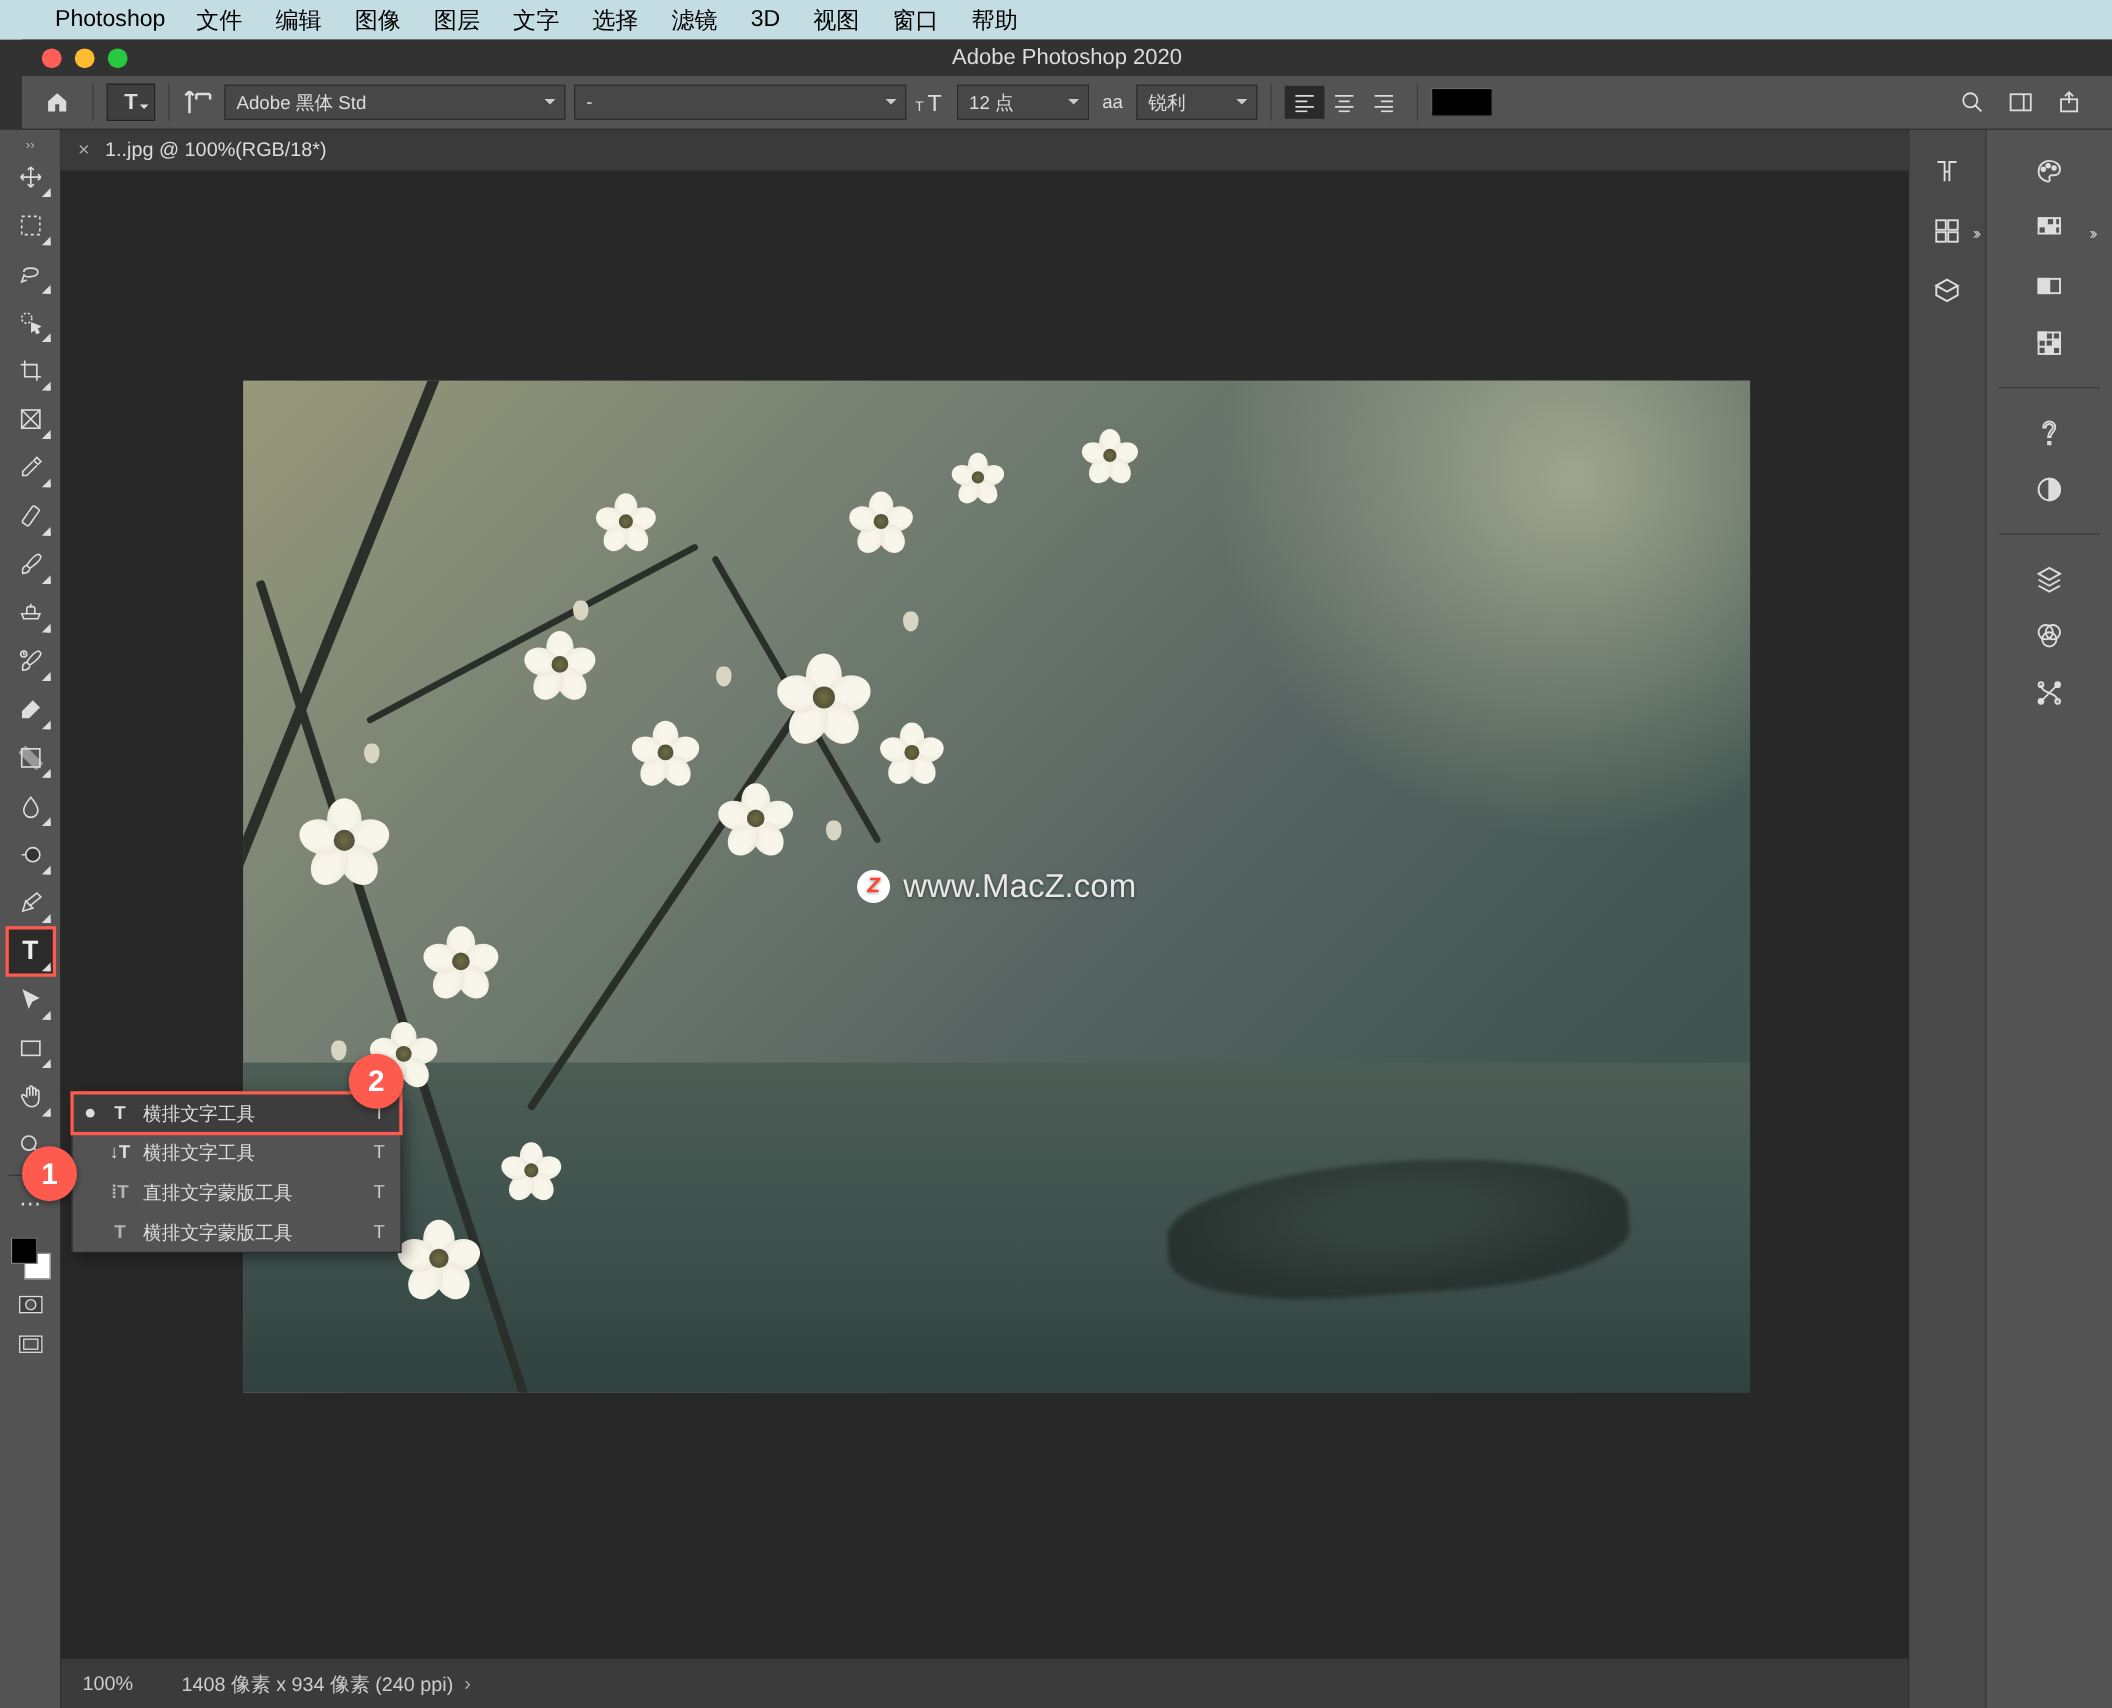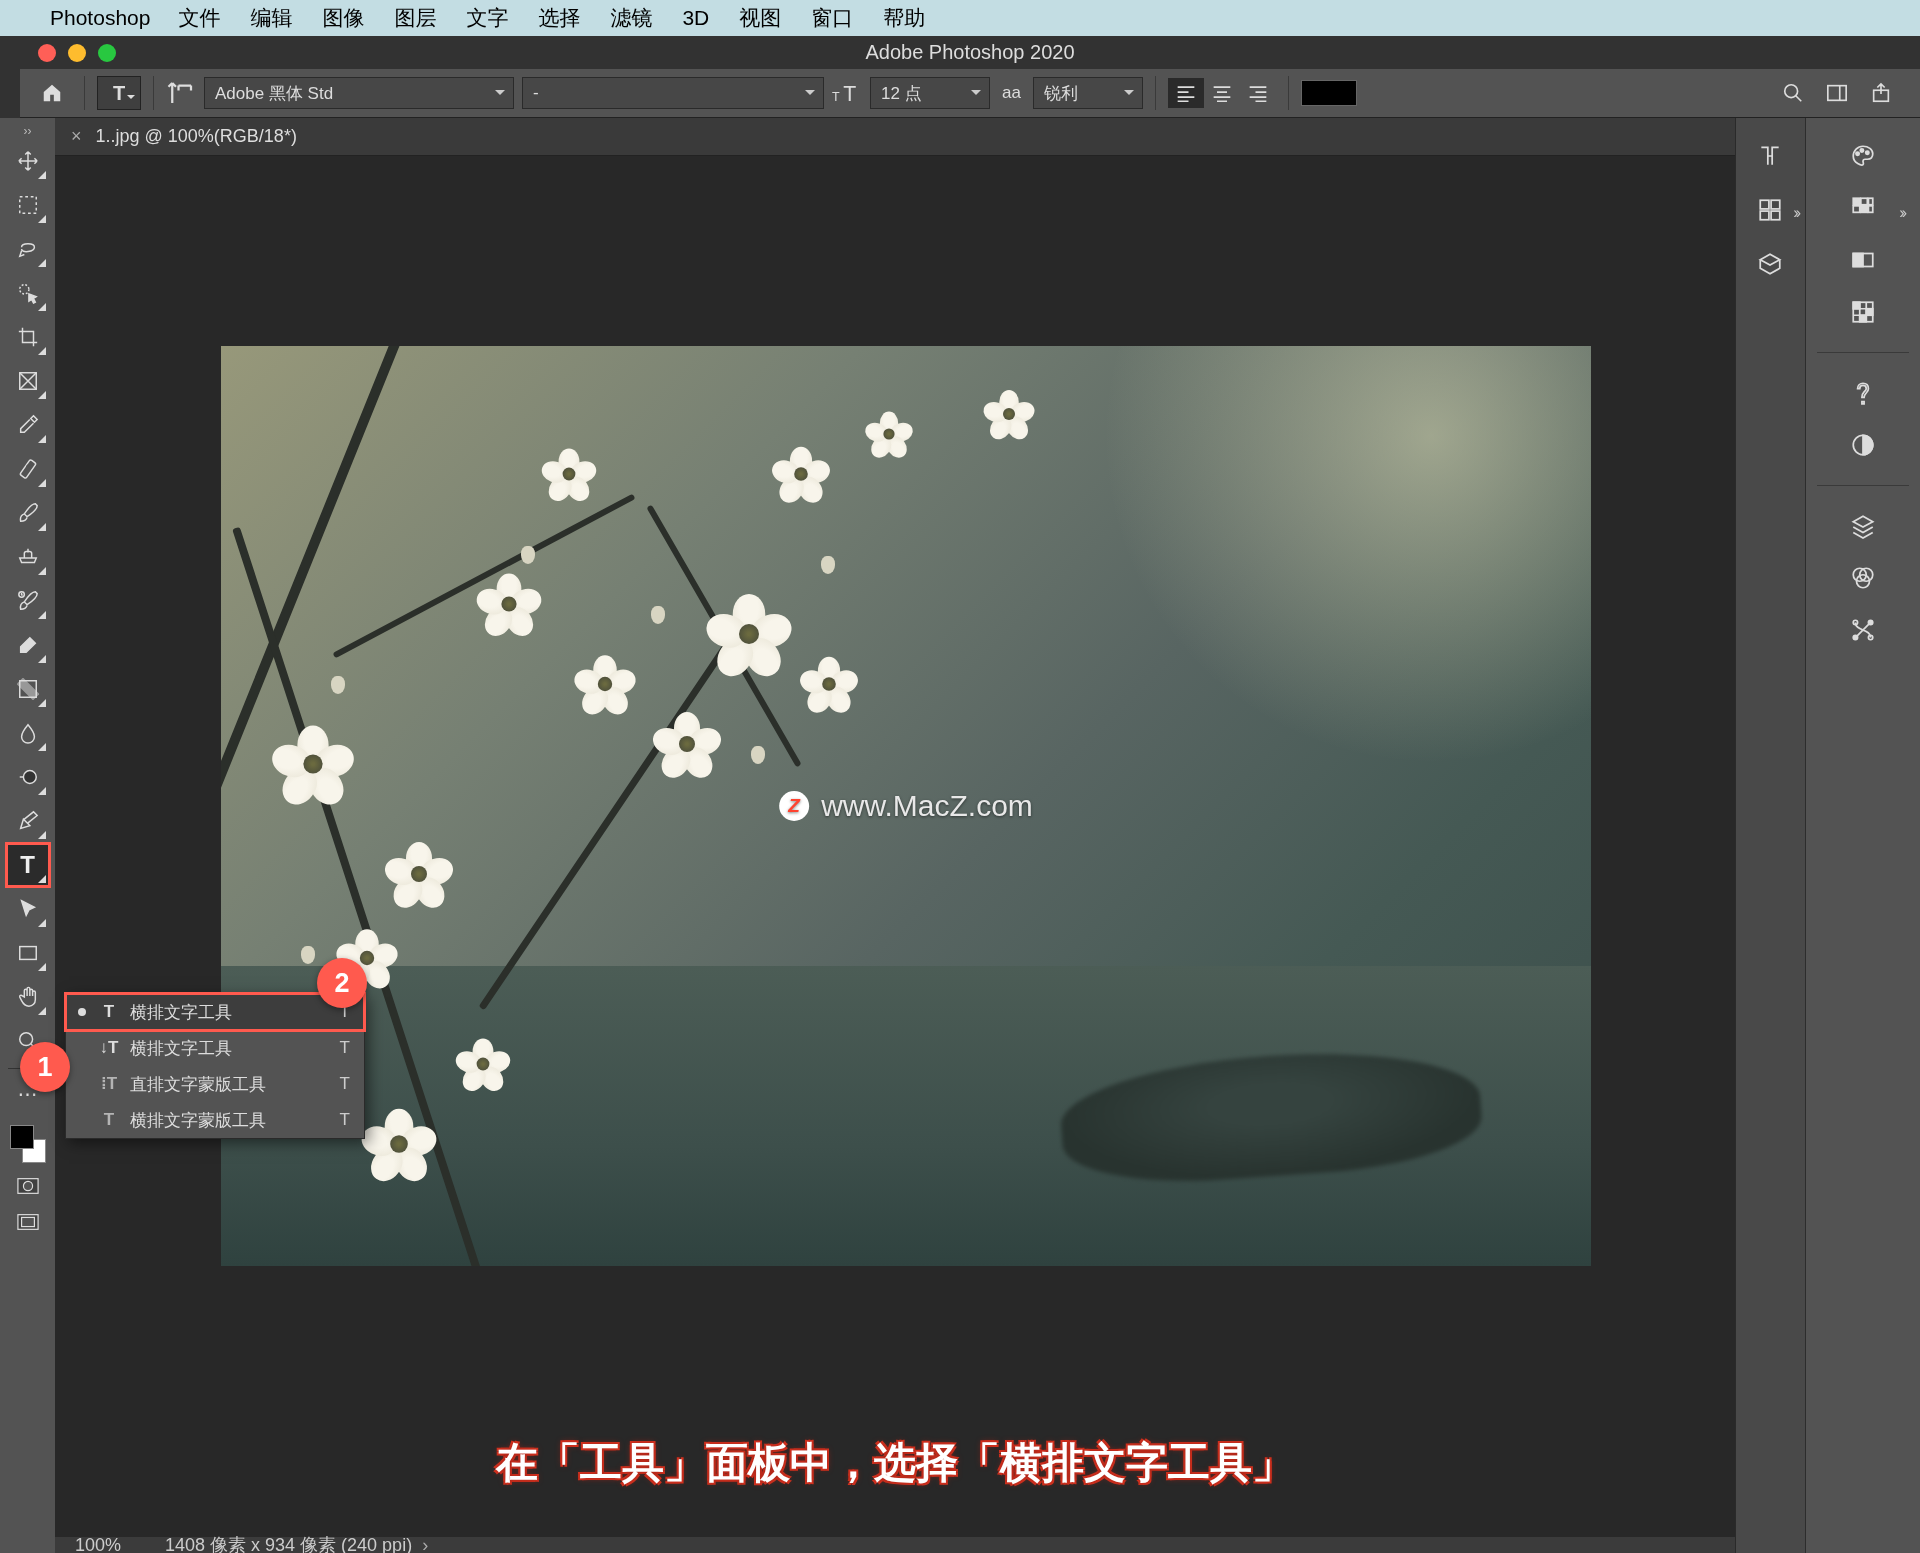--- a/index.html
+++ b/index.html
@@ -99,21 +99,21 @@
   .fly-row .sc{position:absolute;right:14px;color:#ccc;}
   
   
   .num-badge { position:absolute; width:50px; height:50px; border-radius:50%; background:#ff5a4e; color:#fff; font-size:27px; font-weight:600; display:flex; align-items:center; justify-content:center; z-index:60; box-shadow:0 2px 6px rgba(0,0,0,.4);}
   .nb1{ left:20px; top:1006px;} .nb2{ left:317px; top:922px;}
   
   
   .caption { position:absolute; left:0; right:0; bottom:62px; text-align:center; font-size:42px; font-weight:700; color:#fff; text-shadow:0 0 6px #a02318, 2px 2px 0 #d6321f, -2px -2px 0 #d6321f, 2px -2px 0 #d6321f, -2px 2px 0 #d6321f; z-index:40;}
   
   
-  .status-bar { position:absolute; bottom:0; left:0; right:0; height:16px; background:#3b3b3b; color:#ccc; font-size:18px; display:flex; align-items:center; padding-left:20px;}
+  .status-bar { position:absolute; bottom:0; left:0; right:0; height:45px; background:#3b3b3b; color:#ccc; font-size:18px; display:flex; align-items:center; padding-left:20px;}
   .status-bar .zoom{width:90px;}
   .status-bar .chev{margin-left:10px;color:#aaa;}
   
   
   .right-col { width:185px; background:#535353; display:flex; border-left:1px solid #2a2a2a;}
   .dock { width:70px; background:#494949; display:flex; flex-direction:column; align-items:center; padding-top:20px; gap:18px; border-right:1px solid #2d2d2d;}
   .dock-ic { width:36px; height:36px; display:flex; align-items:center; justify-content:center;}
   .dock-ic svg{width:26px;height:26px;fill:none;stroke:#ddd;stroke-width:1.6;}
   .dock2 { width:115px; background:#535353; display:flex; flex-direction:column; align-items:center; padding-top:20px; gap:16px;}
   .dock2 .sep{height:1px;width:80%;background:#3a3a3a;margin:6px 0;}
@@ -524,21 +524,20 @@
               <div class="petal p4"></div>
               <div class="petal p5"></div>
               <div class="ctr"></div>
             </div>
           <div class="wm">
             <span class="zb">Z</span>
             <span>www.MacZ.com</span>
           </div>
         </div>
 
-        <div class="caption">在「工具」面板中，选择「横排文字工具」</div>
 
         <div class="status-bar">
           <span class="zoom">100%</span>
           <span>1408 像素 x 934 像素 (240 ppi)</span>
           <span class="chev">›</span>
         </div>
       </div>
     </div>
 
     <div class="right-col">

